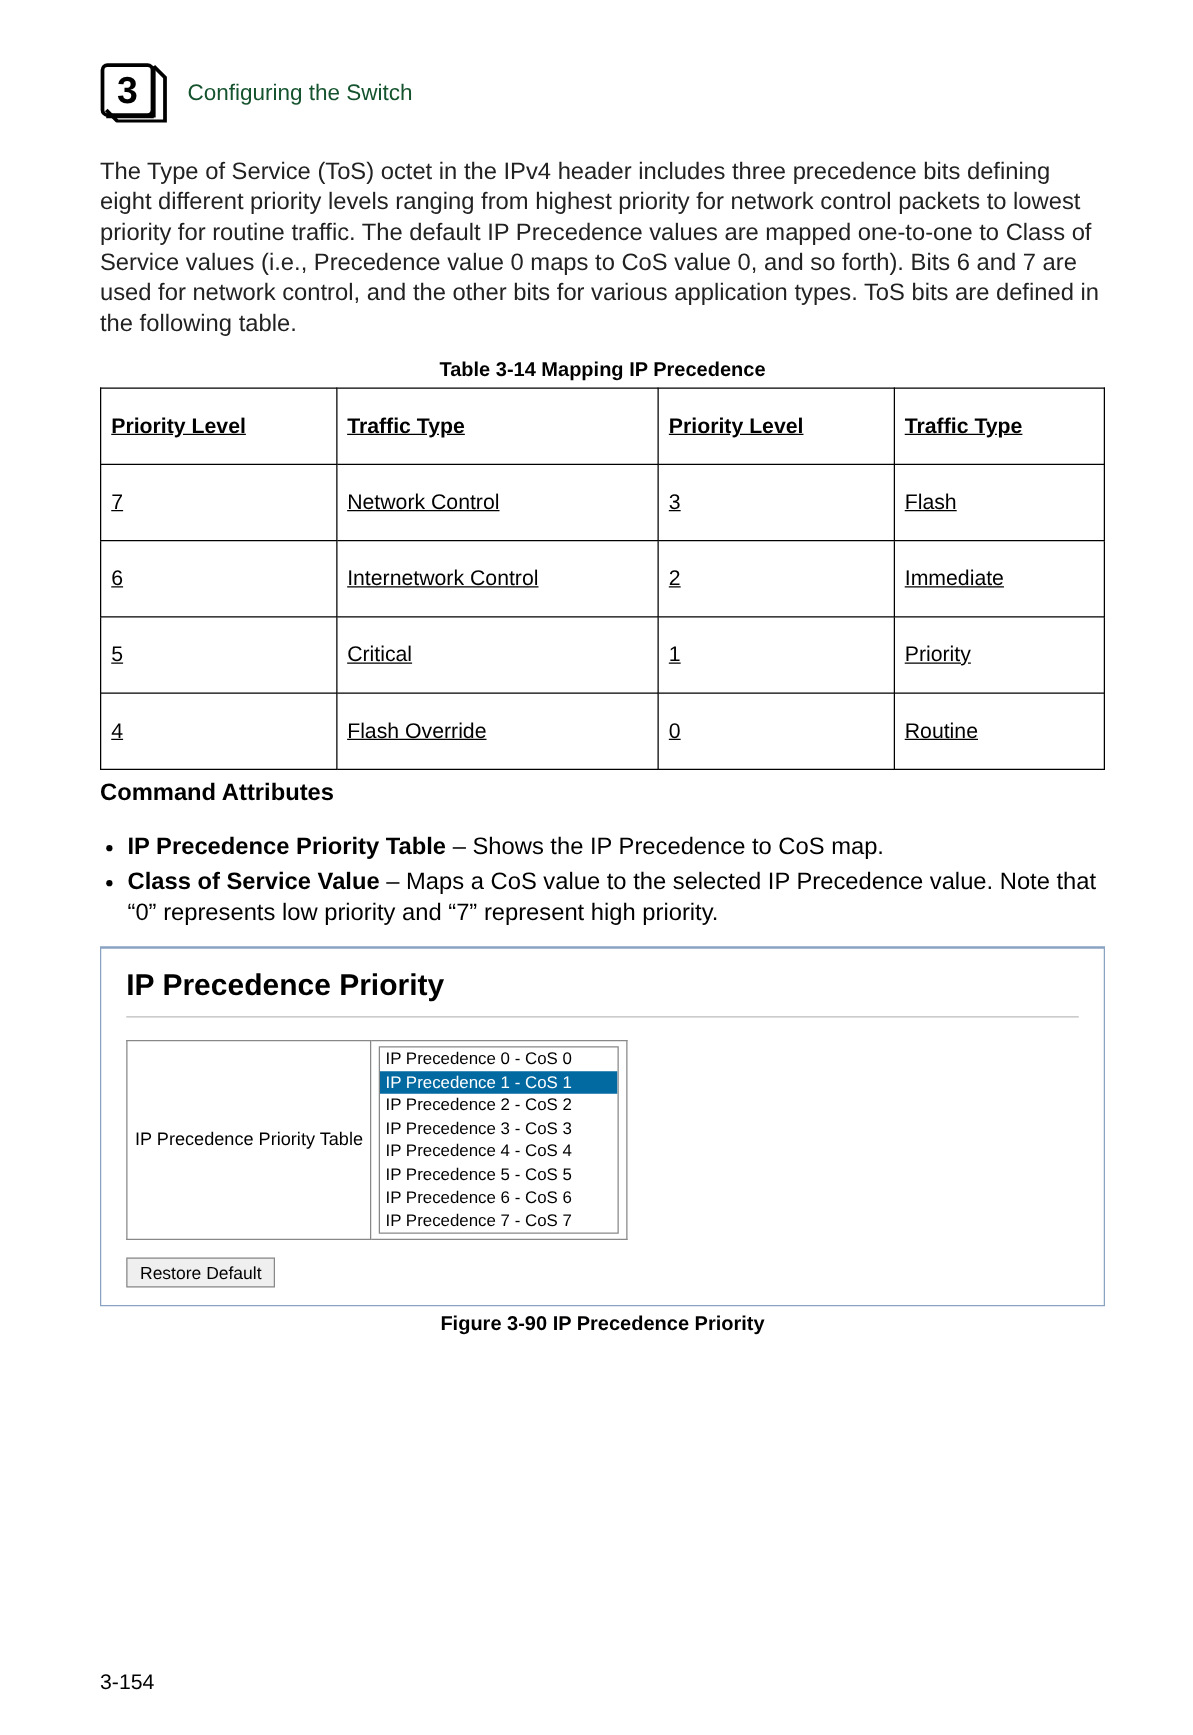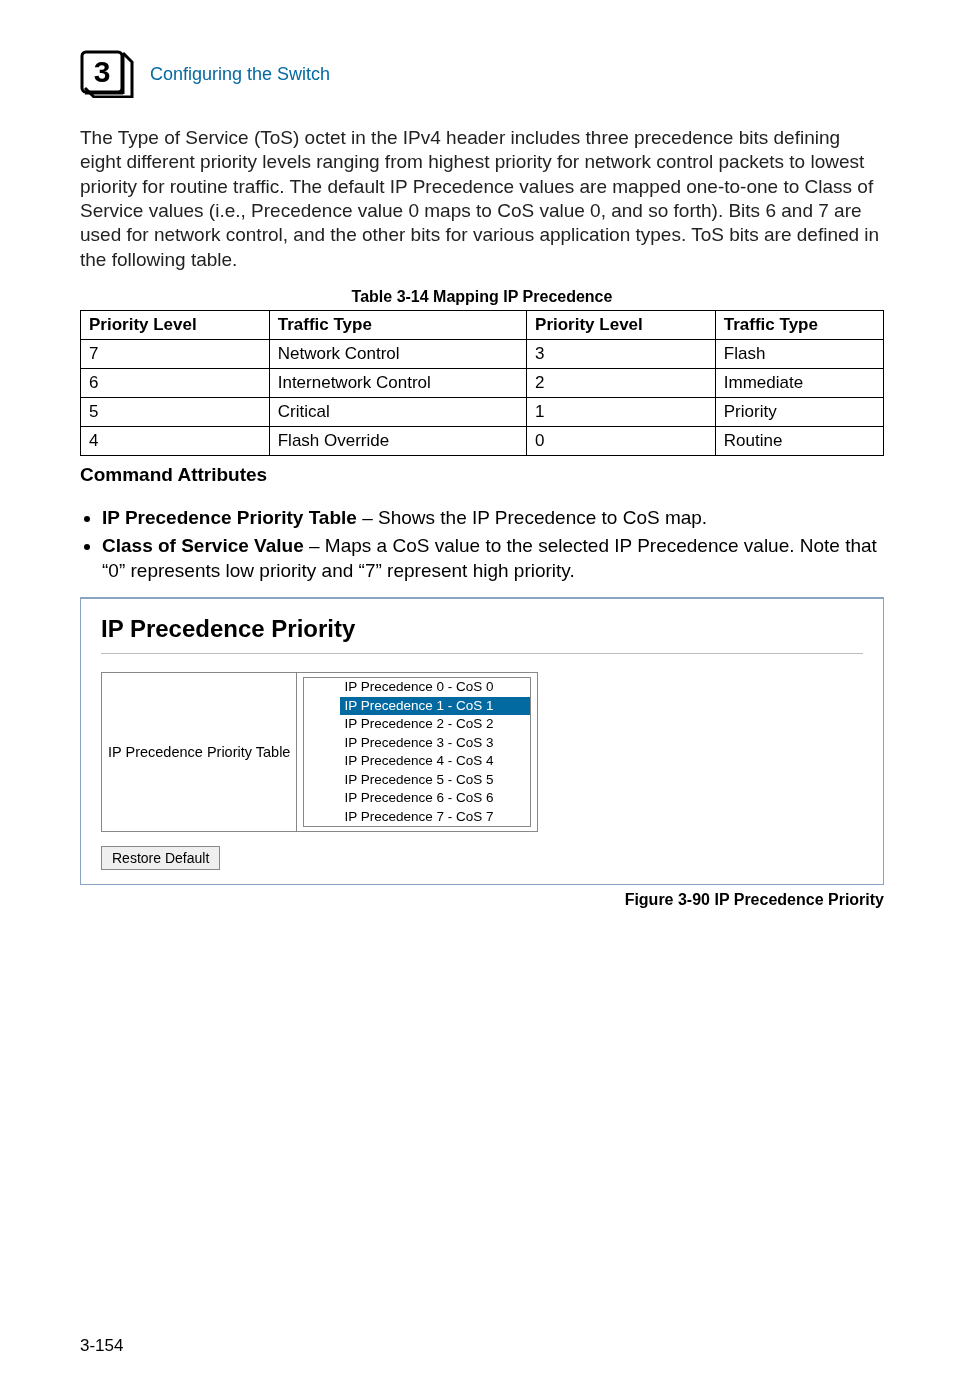--- a/index.html
+++ b/index.html
@@ -25,21 +25,21 @@
   }
   .chapter-icon {
     width: 56px;
     height: 48px;
     display: flex;
     align-items: center;
     justify-content: center;
   }
   .chapter-title {
     font-size: 18px;
-    color: #0369a1;
+    color: #14532d;
   }
   h2.section-title {
     font-size: 21px;
     margin: 0 0 4px 0;
     font-weight: bold;
   }
   .body-text {
     font-size: 19px;
     line-height: 1.28;
     color: #222;
@@ -56,22 +56,23 @@
     font-size: 16px;
     margin: 8px 0 4px 0;
   }
   table.mapping {
     border-collapse: collapse;
     width: 100%;
     font-size: 17px;
   }
   table.mapping th, table.mapping td {
     border: 1.5px solid #000;
-    padding: 4px 8px;
+    padding: 20px 8px;
     text-align: left;
+    text-decoration: underline;
   }
   table.mapping th {
     font-weight: bold;
   }
   ul.attr-list {
     margin: 4px 0 14px 0;
     padding-left: 22px;
     font-size: 19px;
     line-height: 1.32;
   }
@@ -107,21 +108,20 @@
   .listbox {
     width: 190px;
     height: 148px;
     border: 1px solid #888;
     font-family: Arial, sans-serif;
     font-size: 13.5px;
     line-height: 18.5px;
     overflow: hidden;
     background: #fff;
     margin: 2px 0;
-    padding-left: 36px;
   }
   .listbox div {
     padding: 0 4px;
     white-space: nowrap;
   }
   .listbox .selected {
     background: #0369a1;
     color: #fff;
   }
   .small-input {
@@ -134,21 +134,21 @@
   }
   .restore-btn {
     border: 1px solid #888;
     background: #efefef;
     font-size: 14px;
     padding: 3px 10px;
     margin-top: 14px;
     cursor: pointer;
   }
   .figure-caption {
-    text-align: right;
+    text-align: center;
     font-weight: bold;
     font-size: 16px;
     margin-top: 6px;
   }
   .page-number {
     position: absolute;
     bottom: 32px;
     left: 80px;
     font-size: 17px;
   }

